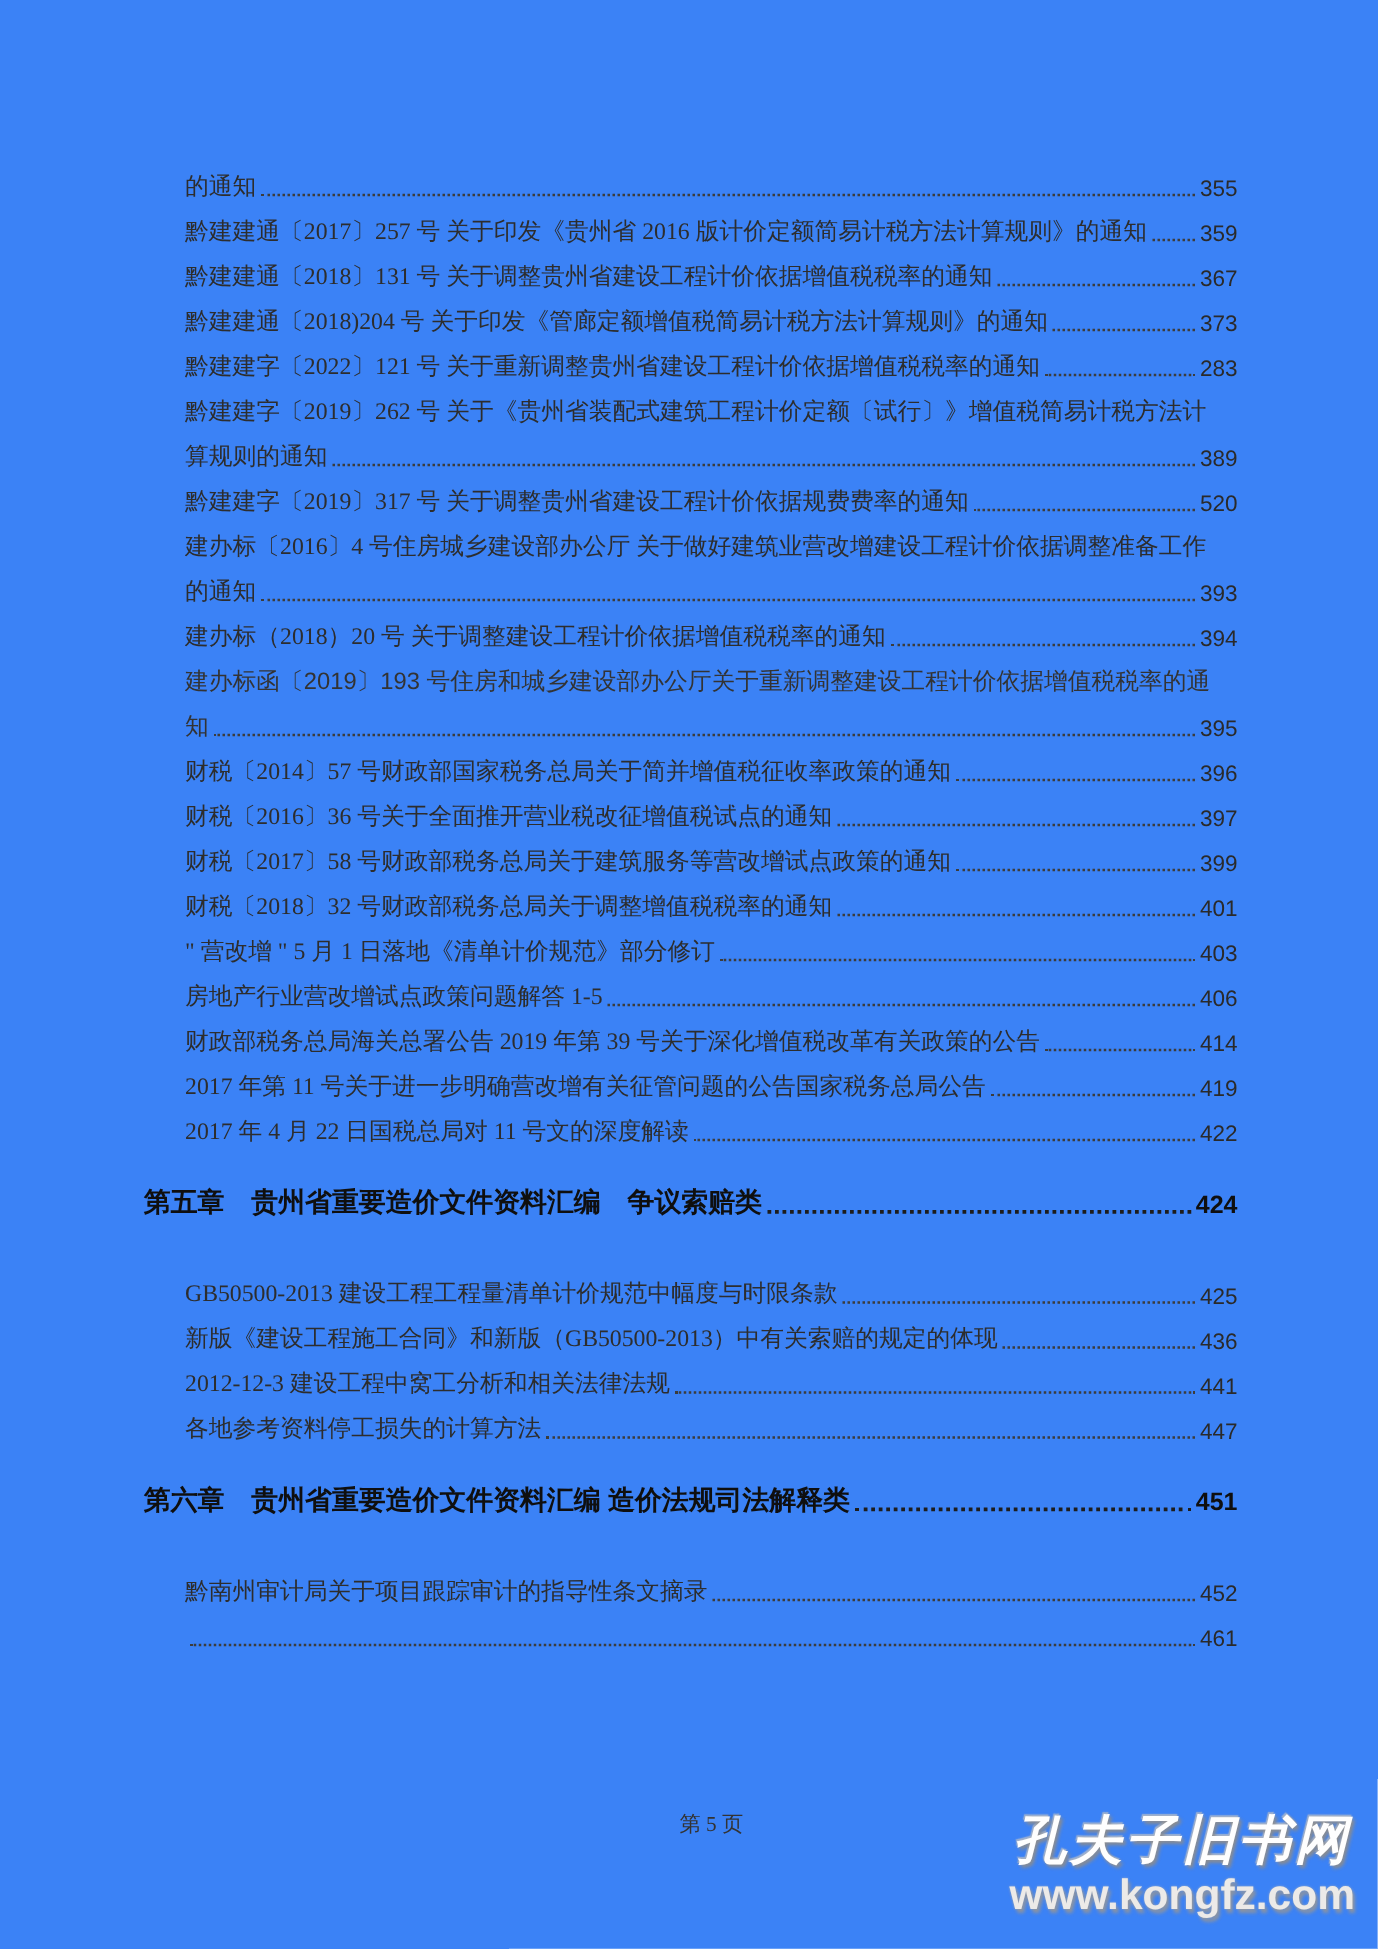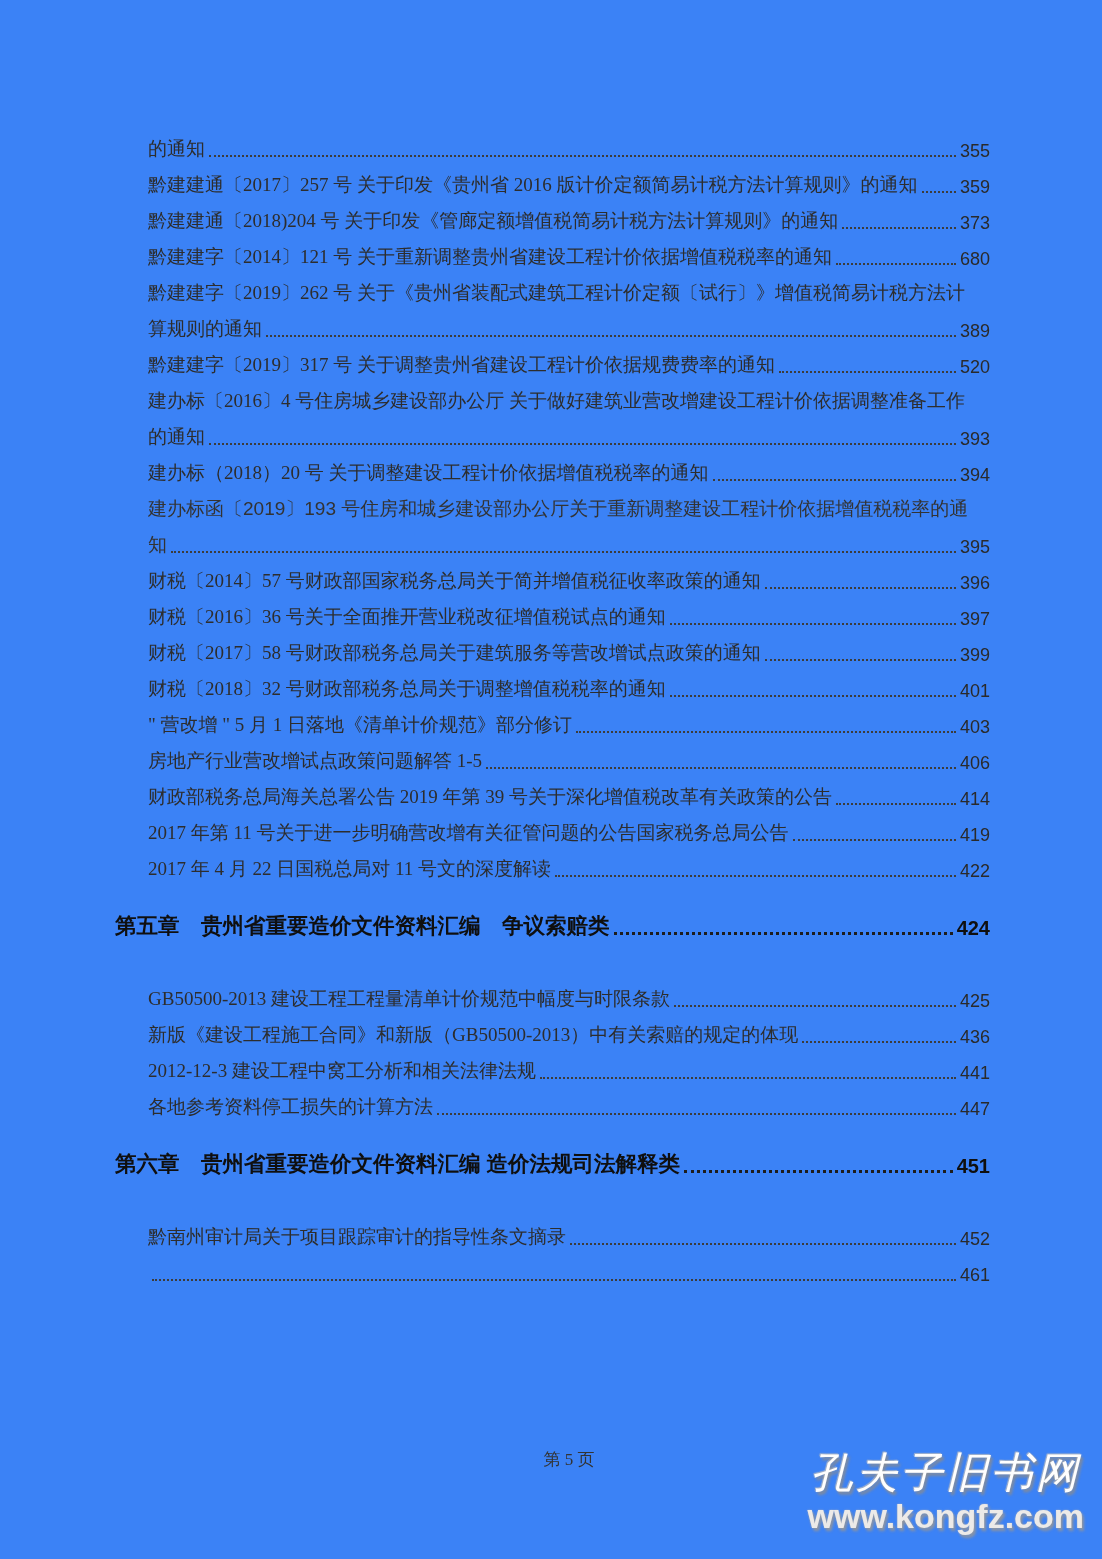--- a/index.html
+++ b/index.html
@@ -88,21 +88,21 @@
     position: absolute;
     right: 18px;
     bottom: 24px;
     text-align: center;
     line-height: 1.12;
     pointer-events: none;
   }
   .wm-cn {
     font-family: "Liberation Serif", serif;
     font-style: italic;
-    font-weight: normal;
+    font-weight: bold;
     font-size: 42px;
     letter-spacing: 3px;
     color: #fefefe;
     text-shadow: 2px 3px 3px rgba(140,140,140,0.95), 0 0 2px rgba(175,175,175,0.85), -1px -1px 1px rgba(200,200,200,0.7);
   }
   .wm-url {
     font-family: Liberation Sans, sans-serif;
     font-weight: bold;
     font-size: 34px;
     color: #eceae8;
@@ -119,28 +119,33 @@
         <span class="t">的通知</span>
         <span class="leader"></span>
         <span class="pg">355</span>
       </div>
       <div class="row entry">
         <span class="t">黔建建通〔2017〕257 号  关于印发《贵州省 2016 版计价定额简易计税方法计算规则》的通知</span>
         <span class="leader"></span>
         <span class="pg">359</span>
       </div>
       <div class="row entry">
+        <span class="t">黔建建通〔2018〕131 号  关于调整贵州省建设工程计价依据增值税税率的通知</span>
+        <span class="leader"></span>
+        <span class="pg">367</span>
+      </div>
+      <div class="row entry">
         <span class="t">黔建建通〔2018)204 号  关于印发《管廊定额增值税简易计税方法计算规则》的通知</span>
         <span class="leader"></span>
         <span class="pg">373</span>
       </div>
       <div class="row entry">
-        <span class="t">黔建建字〔2014〕121 号  关于重新调整贵州省建设工程计价依据增值税税率的通知</span>
-        <span class="leader"></span>
-        <span class="pg">680</span>
+        <span class="t">黔建建字〔2022〕121 号  关于重新调整贵州省建设工程计价依据增值税税率的通知</span>
+        <span class="leader"></span>
+        <span class="pg">283</span>
       </div>
       <div class="row wrap">
         <span class="t">黔建建字〔2019〕262 号  关于《贵州省装配式建筑工程计价定额〔试行〕》增值税简易计税方法计</span>
       </div>
       <div class="row entry">
         <span class="t">算规则的通知</span>
         <span class="leader"></span>
         <span class="pg">389</span>
       </div>
       <div class="row entry">

